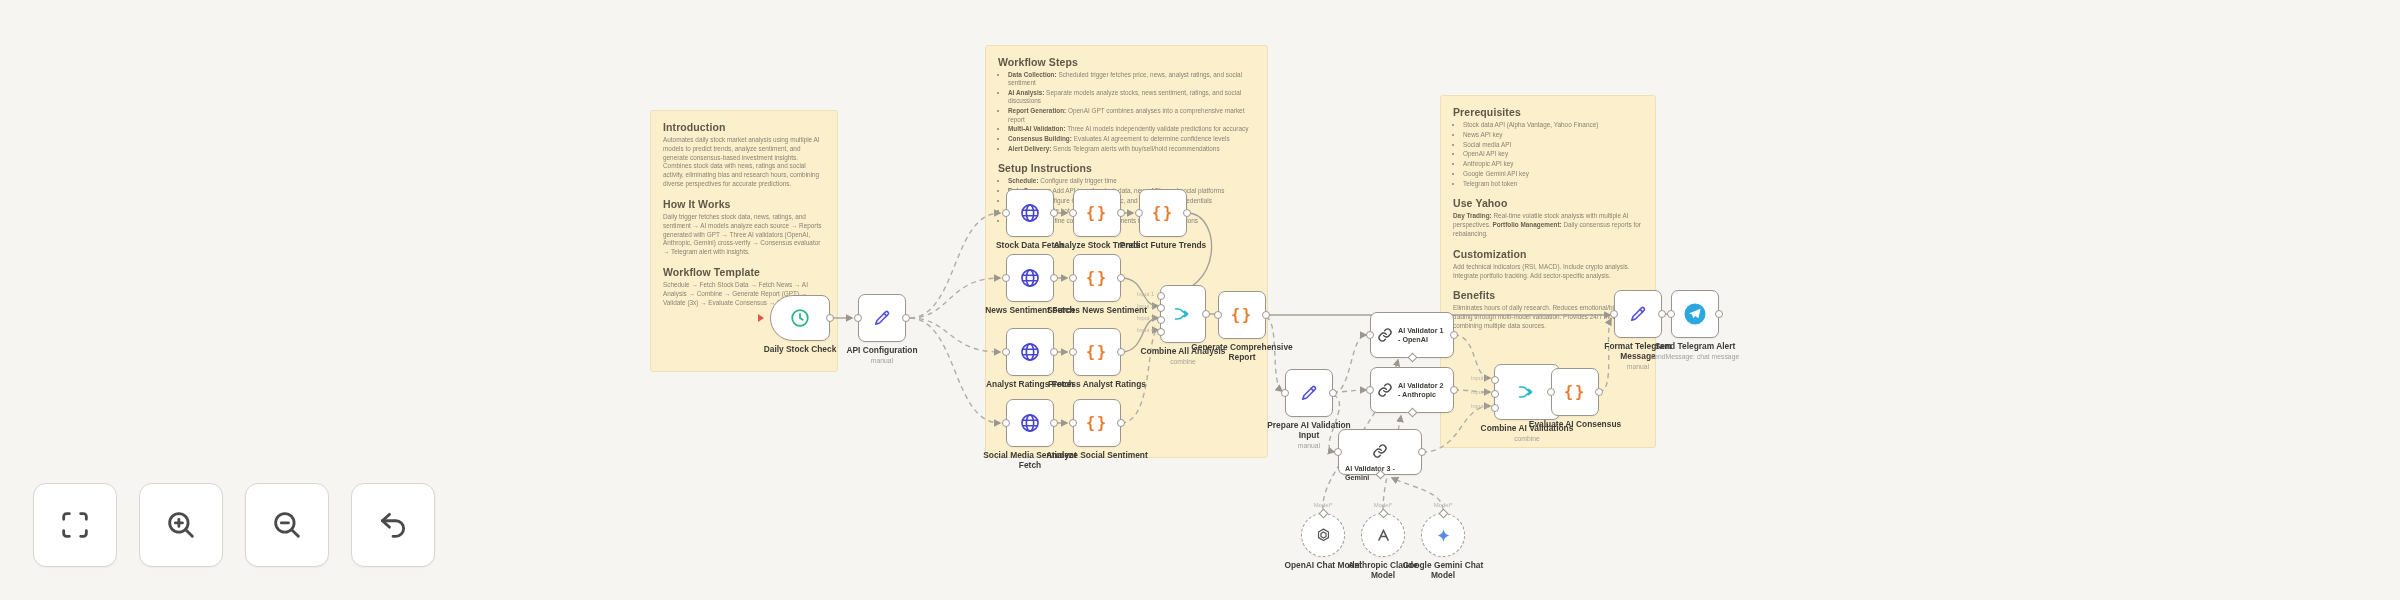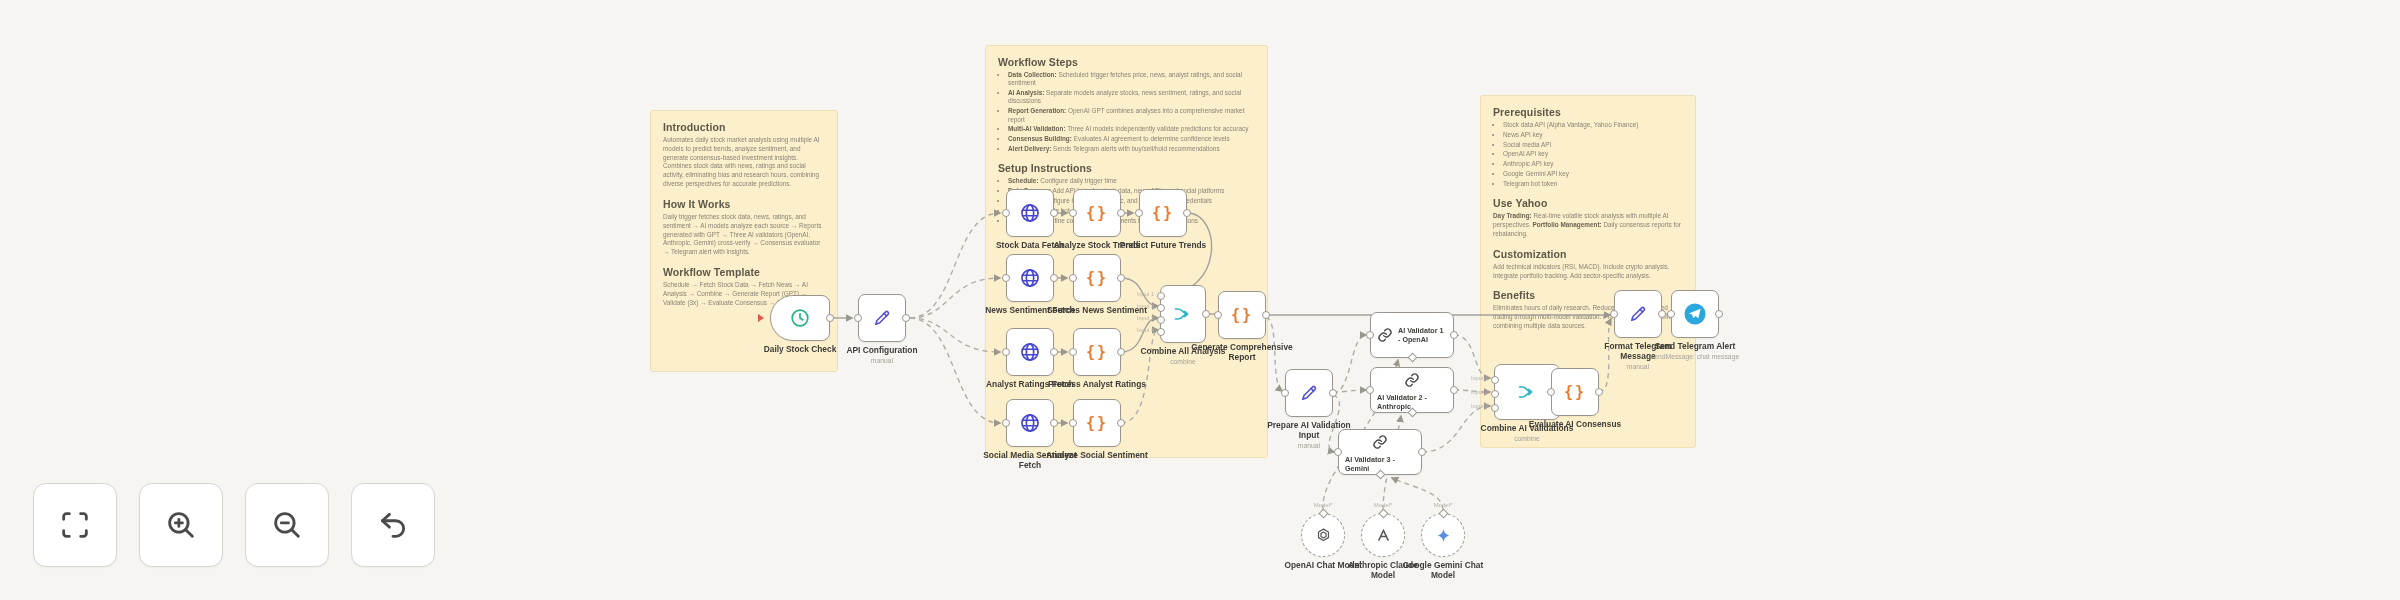--- a/index.html
+++ b/index.html
@@ -23,21 +23,21 @@
 
   
   .node{position:absolute;width:48px;height:48px;background:#fff;border:1.6px solid #9a968f;
         border-radius:7px;display:flex;align-items:center;justify-content:center;z-index:3;
         box-sizing:border-box;box-shadow:0 1px 2px rgba(0,0,0,.05);}
   .node::before,.node::after{content:"";position:absolute;width:6px;height:6px;border-radius:50%;
         background:#fff;border:1.4px solid #9a968f;top:50%;margin-top:-4px;}
   .node::before{left:-5px;} .node::after{right:-5px;}
   .node.no-in::before{display:none;}
   .trigger{width:60px;height:46px;border-radius:23px 8px 8px 23px;}
-  .wide{width:84px;height:46px;justify-content:flex-start;padding:4px 6px;gap:5px;}
+  .wide{width:84px;height:46px;justify-content:flex-start;padding:13px 6px;gap:5px;}
   .wide .inlabel{font-size:7.2px;line-height:1.25;color:#3e3c38;font-weight:bold;}
   .mergeN{width:46px;height:58px;}
   .mergeS{width:66px;height:56px;}
   .model-circle{width:44px;height:44px;border-radius:50%;border-style:dashed;border-width:1.5px;}
   .model-circle::before{left:50%;top:-4px;margin:0 0 0 -3px;border-radius:0;transform:rotate(45deg);width:5px;height:5px;}
   .model-circle::after{display:none;}
   .bport{position:absolute;bottom:-4px;left:50%;margin-left:-3px;width:5px;height:5px;background:#fff;
          border:1.3px solid #9a968f;transform:rotate(45deg);}
   .mport{position:absolute;left:-4px;width:6px;height:6px;border-radius:50%;background:#fff;border:1.4px solid #9a968f;}
   .in-lbl{position:absolute;right:100%;margin-right:7px;font-size:5.6px;color:#b7b3aa;white-space:nowrap;line-height:1;}
@@ -87,21 +87,21 @@
     <h3>Setup Instructions</h3>
     <ul>
       <li><b>Schedule:</b><span> Configure daily trigger time</span></li>
       <li><b>Data Sources:</b><span> Add API keys for stock data, news APIs, and social platforms</span></li>
       <li><b>AI Models:</b><span> Configure OpenAI, Anthropic, and Google model credentials</span></li>
       <li><b>Telegram:</b><span> Create bot and add token</span></li>
       <li><b>Thresholds:</b><span> Define consensus requirements for recommendations</span></li>
     </ul>
   </div>
 
-  <div class="sticky" style="left:1480px;top:95px;width:216px;height:353px;">
+  <div class="sticky" style="left:1440px;top:95px;width:216px;height:353px;">
     <h3>Prerequisites</h3>
     <ul>
       <li>Stock data API (Alpha Vantage, Yahoo Finance)</li>
       <li>News API key</li>
       <li>Social media API</li>
       <li>OpenAI API key</li>
       <li>Anthropic API key</li>
       <li>Google Gemini API key</li>
       <li>Telegram bot token</li>
     </ul>
@@ -269,21 +269,21 @@
   <div class="node wide" style="left:1370px;top:312px;">
     <span class="icon">
       <svg width="16" height="16" viewBox="0 0 24 24" fill="none" stroke="#4b4b4b" stroke-width="2.1" stroke-linecap="round">
           <path d="M10 13 a5 5 0 0 0 7.5.5 l2.5-2.5 a5 5 0 0 0 -7-7 l-1.5 1.5"></path>
           <path d="M14 11 a5 5 0 0 0 -7.5-.5 L4 13 a5 5 0 0 0 7 7 l1.5-1.5"></path>
         </svg>
     </span>
     <span class="inlabel">AI Validator 1 - OpenAI</span>
     <span class="bport"></span>
   </div>
-  <div class="node wide" style="left:1370px;top:367px;flex-direction:column;">
+  <div class="node wide" style="left:1370px;top:367px;">
     <span class="icon">
       <svg width="16" height="16" viewBox="0 0 24 24" fill="none" stroke="#4b4b4b" stroke-width="2.1" stroke-linecap="round">
           <path d="M10 13 a5 5 0 0 0 7.5.5 l2.5-2.5 a5 5 0 0 0 -7-7 l-1.5 1.5"></path>
           <path d="M14 11 a5 5 0 0 0 -7.5-.5 L4 13 a5 5 0 0 0 7 7 l1.5-1.5"></path>
         </svg>
     </span>
     <span class="inlabel">AI Validator 2 - Anthropic</span>
     <span class="bport"></span>
   </div>
   <div class="node wide" style="left:1338px;top:429px;flex-direction:column;">

